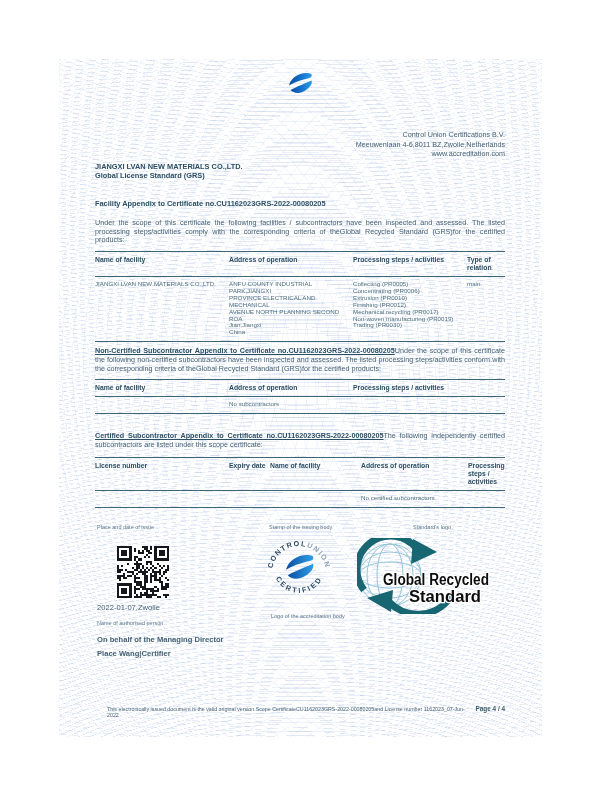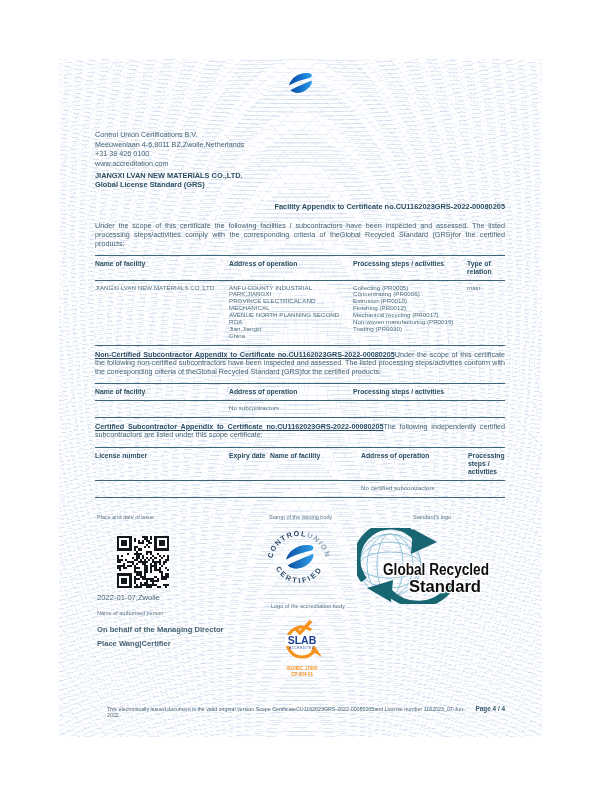--- a/index.html
+++ b/index.html
@@ -11,24 +11,24 @@
     background:
       repeating-radial-gradient(ellipse 760px 420px at 50% -150px, rgba(125,160,215,.15) 0 1px, transparent 1px 8px),
       repeating-radial-gradient(ellipse 820px 460px at 50% 830px, rgba(115,150,210,.20) 0 1px, transparent 1px 7px),
       repeating-radial-gradient(ellipse 700px 600px at -90px 45%, rgba(140,170,220,.10) 0 1px, transparent 1px 10px),
       repeating-radial-gradient(ellipse 700px 600px at 575px 45%, rgba(140,170,220,.10) 0 1px, transparent 1px 11px),
       #ffffff;
   }
   .content { position:absolute; left:36px; top:0; width:410px; }
 
   .logo-wrap { margin-top:6px; text-align:center; }
-  .org { margin-top:21px; text-align:left; font-size:7.2px; line-height:9.5px; color:#466273; }
+  .org { margin-top:21px; text-align:right; font-size:7.2px; line-height:9.5px; color:#466273; }
   .client { margin-top:3px; font-size:7.4px; line-height:9.2px; font-weight:bold; color:#2c4f63; }
 
-  .sec-title { margin-top:13px; font-size:7.4px; font-weight:bold; color:#2c4f63;text-align:right; }
+  .sec-title { margin-top:19px; font-size:7.4px; font-weight:bold; color:#2c4f63; }
   .para { margin-top:11px; font-size:7.2px; line-height:8.7px; color:#466273; text-align:justify; }
   .para b { color:#2c4f63;text-decoration:underline; }
 
   .tbl { margin-top:6px; border-top:1px solid #3e6478; }
   .tbl2 { margin-top:6px; }
   .row4 { display:grid; grid-template-columns:130px 120px 110px 1fr; column-gap:4px; }
   .row3 { display:grid; grid-template-columns:130px 120px 1fr; column-gap:4px; }
   .row5 { display:grid; grid-template-columns:130px 37px 87px 103px 1fr; column-gap:4px; }
   .thead { padding:4px 0 4px 0; border-bottom:1.6px solid #3e6478; }
   .th { font-size:6.8px; line-height:8px; font-weight:bold; color:#2c4f63; }
@@ -67,21 +67,20 @@
           </linearGradient>
         </defs>
         <path d="M10,33 C14,16 34,5 52,9 C57,10 57,16 51,18 C36,21 20,27 10,33 Z" fill="url(#cuGrad)"></path>
         <path d="M13,42 C26,35 44,28 55,23 C58,29 51,40 37,46 C27,50 17,47 13,42 Z" fill="url(#cuGrad)"></path>
       </svg>
     </div>
 
     <div class="org">
       <div>Control Union Certifications B.V.</div>
       <div>Meeuwenlaan 4-6,8011 BZ,Zwolle,Netherlands</div>
-      <div>+31 38 426 0100</div>
       <div>www.accreditation.com</div>
     </div>
 
     <div class="client">
       <div>JIANGXI LVAN NEW MATERIALS CO.,LTD.</div>
       <div>Global License Standard (GRS)</div>
     </div>
 
     <div class="sec-title">Facility Appendix to Certificate no.CU1162023GRS-2022-00080205</div>
     <p class="para">Under the scope of this certificate the following facilities / subcontractors have been inspected and assessed. The listed processing steps/activities comply with the corresponding criteria of theGlobal Recycled Standard (GRS)for the certified products:</p>
@@ -119,21 +118,21 @@
         <div class="th">Address of operation</div>
         <div class="th">Processing steps / activities</div>
       </div>
       <div class="trow row3 b-thick">
         <div class="td"></div>
         <div class="td">No subcontractors</div>
         <div class="td"></div>
       </div>
     </div>
 
-    <p class="para" style="margin-top:5px"><b>Certified Subcontractor Appendix to Certificate no.CU1162023GRS-2022-00080205</b><span>The following independently certified subcontractors are listed under this scope certificate:</span></p>
+    <p class="para" style="margin-top:18px"><b>Certified Subcontractor Appendix to Certificate no.CU1162023GRS-2022-00080205</b><span>The following independently certified subcontractors are listed under this scope certificate:</span></p>
 
     <div class="tbl tbl2" style="margin-top:7px">
       <div class="thead row5" style="border-bottom-width:1px">
         <div class="th">License number</div>
         <div class="th">Expiry date</div>
         <div class="th">Name of facility</div>
         <div class="th">Address of operation</div>
         <div class="th">Processing steps / activities</div>
       </div>
       <div class="trow row5 b-thick">
@@ -417,34 +416,20 @@
 
       <div class="date-place">2022-01-07,Zwolle</div>
       <div class="sig-label" style="left:2px;top:99px">Name of authorised person</div>
       <div class="behalf">
         <div>On behalf of the Managing Director</div>
         <div>Place Wang|Certifier</div>
       </div>
 
       <div class="sig-label" style="left:176px;top:92px">Logo of the accreditation body</div>
 
-      <div class="slab-block">
-        <svg width="44" height="42" viewBox="0 0 44 42">
-          <circle cx="22" cy="23" r="15" fill="#ffffff" stroke="#f6921e" stroke-width="3.2" stroke-dasharray="72 23" stroke-dashoffset="-8"></circle>
-          <polygon points="31,32 42,38 34,26" fill="#f6921e"></polygon>
-          <path d="M15,9 L20,14 L31,2" fill="none" stroke="#f6921e" stroke-width="3.4"></path>
-          <rect x="5" y="16" width="34" height="11" fill="#ffffff"></rect>
-          <text x="22" y="25" text-anchor="middle" font-size="10.5" font-weight="bold" fill="#1c3f94">SLAB</text>
-          <text x="22" y="29.5" text-anchor="middle" font-size="3" letter-spacing="0.6" fill="#1c3f94">ACCREDITED</text>
-        </svg>
-        <div class="slab-iso">
-          <div>ISO/IEC 17065</div>
-          <div>CP-004-01</div>
-        </div>
-      </div>
     </div>
   </div>
 
   <div class="footer">
     <div class="footer-text">This electronically issued document is the valid original version.Scope CertificateCU1162023GRS-2022-00080205and License number 1162023_07-Jun-2022</div>
     <div class="footer-page">Page 4 / 4</div>
   </div>
 </div>
 
 </body></html>

